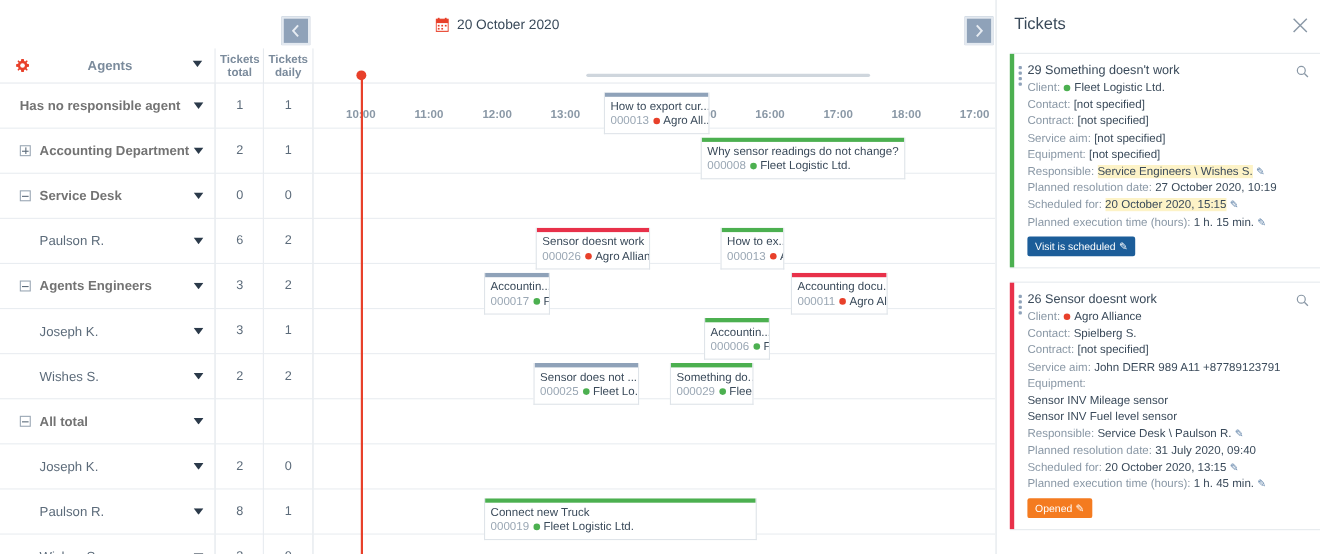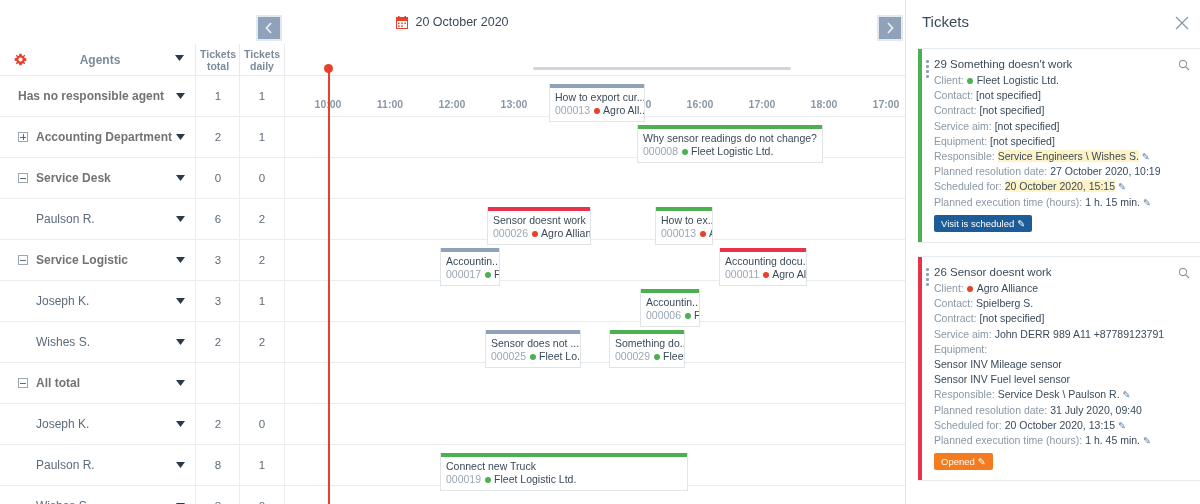--- a/index.html
+++ b/index.html
@@ -334,21 +334,21 @@
             <div class="card" style="left: 370px; width: 58px;">
               <div class="bar" style="background: rgb(76, 176, 80);"></div>
               <div class="t1">How to ex...</div>
               <div class="t2"><span class="num">000013</span><span class="dot" style="background: rgb(232, 64, 42);"></span><span>A.</span></div>
             </div>
           </div>
         </div>
         <div class="row" style="top: 164px; height: 41px;">
           <div class="rname group" style="padding-left: 36px;">
             <span class="expander"></span>
-            <span>Service Logistic</span>
+            <span>Agents Engineers</span>
           </div>
           <svg class="rcaret" width="9" height="6" viewBox="0 0 9 6">
             <polygon points="0,0 9,0 4.5,6" fill="#2b3a4a"></polygon>
           </svg>
           <div class="rowvl" style="left: 195px;"></div>
           <div class="rowvl" style="left: 239px;"></div>
           <div class="rowvl" style="left: 284px;"></div>
           <div class="cellnum tt">3</div>
           <div class="cellnum td">2</div>
           <div class="track">

